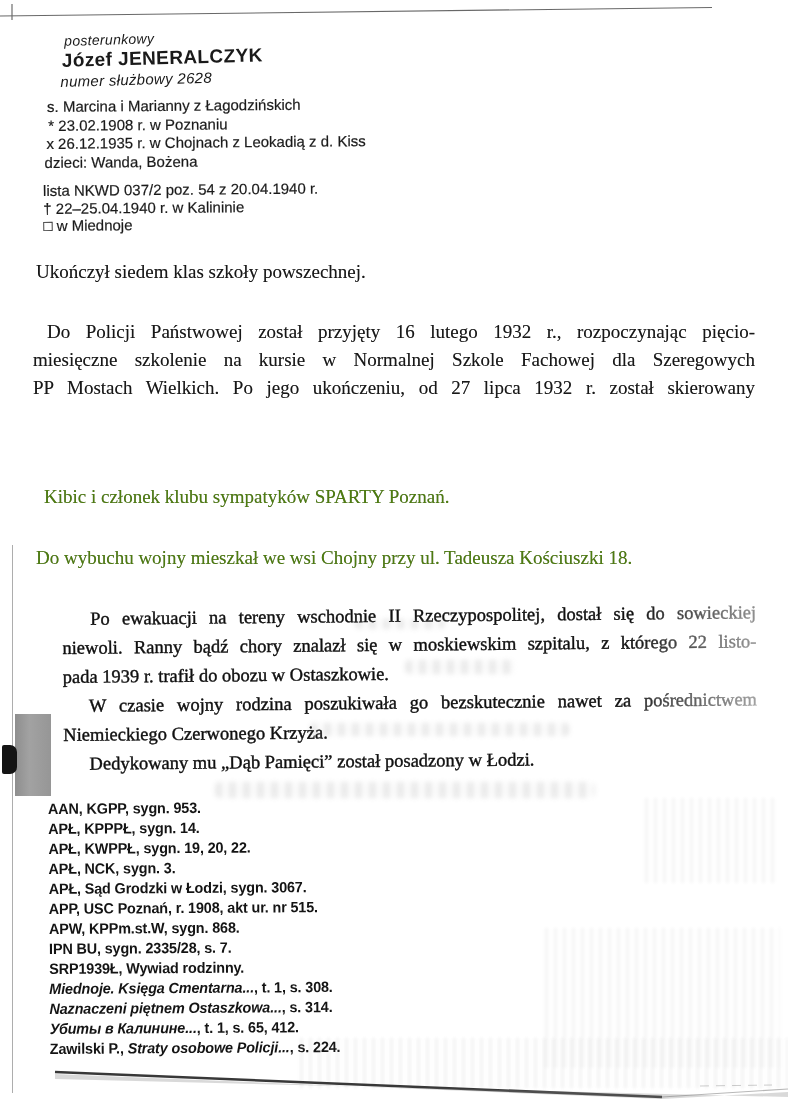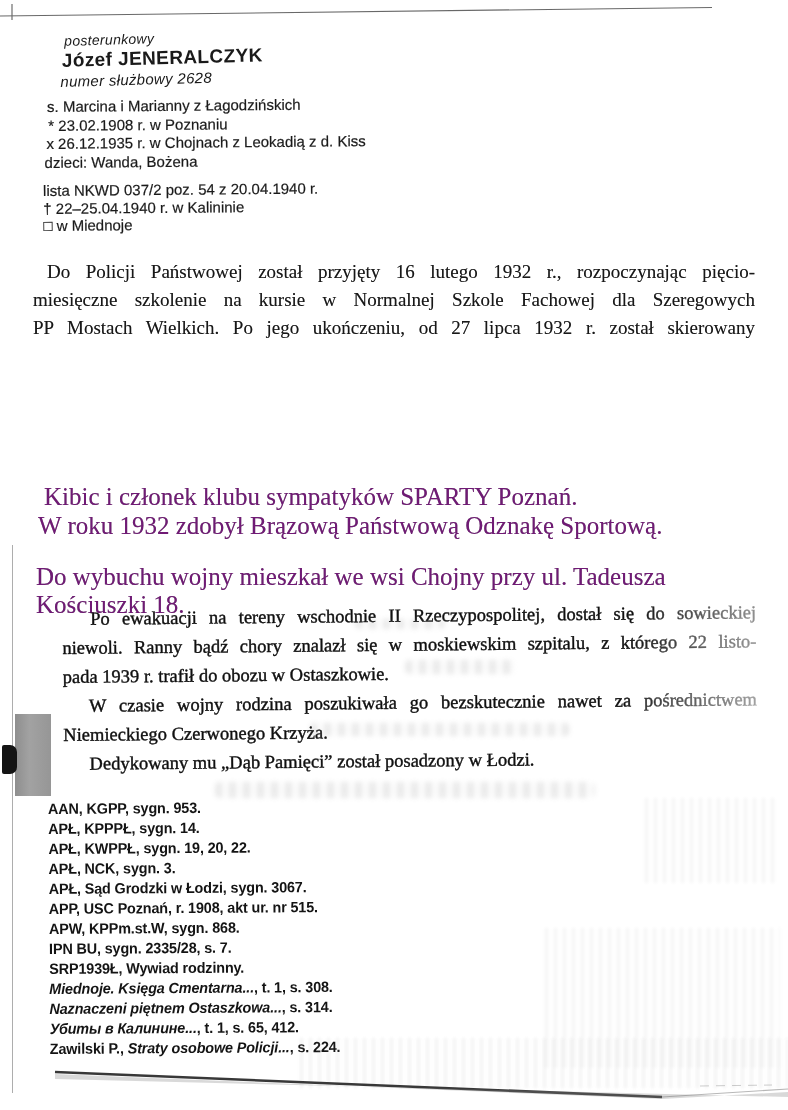--- a/index.html
+++ b/index.html
@@ -39,23 +39,23 @@
 
   
   .bio  { position:absolute; left:33px; top:258px; width:722px;
           font-size:19px; line-height:28px; color:#181818;
           text-shadow:0 0 .6px rgba(25,25,25,.45); }
   .bline { height:28px; overflow:hidden; }
   .just  { text-align:justify; text-align-last:justify; }
   .ind3  { padding-left:3px; }
   .ind5  { padding-left:5px; }
   .ind11 { padding-left:11px; }
-  .ind14 { padding-left:14px; }
-  .single { position:absolute; left:33px; width:722px; font-size:25px; line-height:28px;
-            color:#701a75; text-shadow:0 0 .6px rgba(25,25,25,.45); }
+  .ind14 { padding-left:14px;margin-top:32px; }
+  .single { position:absolute; left:33px; width:722px; font-size:19px; line-height:28px;
+            color:#4d7c0f; text-shadow:0 0 .6px rgba(25,25,25,.45); }
 
   
   .add {
     position:absolute; left:62px; top:605px; width:694px;
     font-size:18.5px; line-height:29px; color:#101010;
     -webkit-text-stroke:.4px #101010;
     transform:rotate(-0.55deg); transform-origin:left top;
   }
   .add .bline { height:29px; }
   .ind26 { padding-left:26px; }
@@ -121,27 +121,27 @@
     <div class="l4">dzieci: Wanda, Bożena</div>
   </div>
 
   <div class="nkwd">
     <div>lista NKWD 037/2 poz. 54 z 20.04.1940 r.</div>
     <div>† 22–25.04.1940 r. w Kalininie</div>
     <div>□ w Miednoje</div>
   </div>
 
   <div class="bio">
+    <div class="bline ind3">Ukończył siedem klas szkoły powszechnej.</div>
     <div class="bline just ind14">Do Policji Państwowej został przyjęty 16 lutego 1932 r., rozpoczynając pięcio-</div>
     <div class="bline just">miesięczne szkolenie na kursie w Normalnej Szkole Fachowej dla Szeregowych</div>
     <div class="bline just">PP Mostach Wielkich. Po jego ukończeniu, od 27 lipca 1932 r. został skierowany</div>
   </div>
   <div class="single ind11" style="top:483px;">Kibic i członek klubu sympatyków SPARTY Poznań.</div>
-  <div class="single ind5" style="top:512px;">W roku 1932 zdobył Brązową Państwową Odznakę Sportową.</div>
-  <div class="single ind3" style="top:544px;margin-top:19px;">Do wybuchu wojny mieszkał we wsi Chojny przy ul. Tadeusza Kościuszki 18.</div>
+  <div class="single ind3" style="top:544px;">Do wybuchu wojny mieszkał we wsi Chojny przy ul. Tadeusza Kościuszki 18.</div>
 
   <div class="add">
     <div class="bline just ind28">Po ewakuacji na tereny wschodnie II Rzeczypospolitej, dostał się do sowieckiej</div>
     <div class="bline just">niewoli. Ranny bądź chory znalazł się w moskiewskim szpitalu, z którego 22 listo-</div>
     <div class="bline">pada 1939 r. trafił do obozu w Ostaszkowie.</div>
     <div class="bline just ind26">W czasie wojny rodzina poszukiwała go bezskutecznie nawet za pośrednictwem</div>
     <div class="bline">Niemieckiego Czerwonego Krzyża.</div>
     <div class="bline ind26">Dedykowany mu „Dąb Pamięci” został posadzony w Łodzi.</div>
   </div>
 

